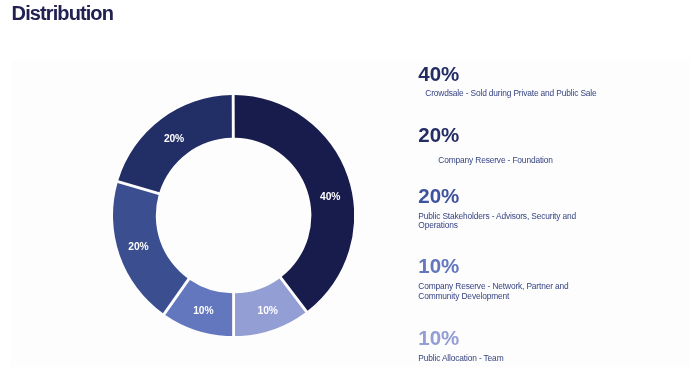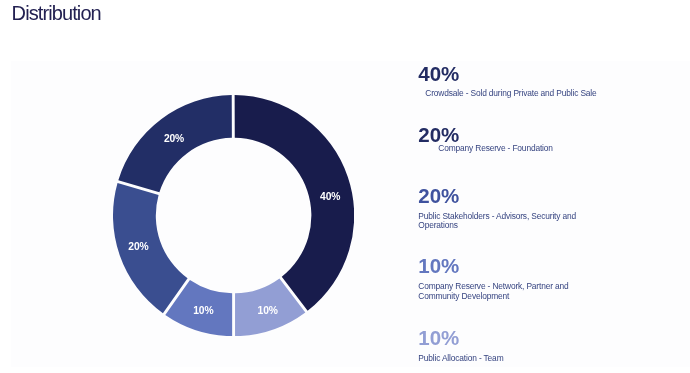--- a/index.html
+++ b/index.html
@@ -1,18 +1,18 @@
 <!DOCTYPE html>
 <html><head>
 <meta charset="utf-8">
 <style>
   html,body{margin:0;padding:0;}
   body{width:690px;height:373px;background:#ffffff;font-family:"Liberation Sans",sans-serif;overflow:hidden;}
   .page{position:relative;width:690px;height:373px;}
-  .title{position:absolute;left:11.6px;top:1.7px;font-size:20px;font-weight:normal;color:#232152;letter-spacing:-0.9px;}
+  .title{position:absolute;left:11.6px;top:1.7px;font-size:20px;font-weight:bold;color:#232152;letter-spacing:-0.9px;}
   .chart-panel{position:absolute;left:11px;top:61px;width:679px;height:306px;background:#fdfdfe;}
   .donut{position:absolute;transform:translateZ(0);left:112.9px;top:94.6px;width:241.2px;height:241.2px;}
   .legend{position:absolute;left:418.3px;top:0px;width:260px;height:373px;}
   .legend-item{position:absolute;left:0;width:260px;}
   .pct{position:absolute;transform:translateZ(0);left:0;top:0;font-size:20.5px;font-weight:bold;line-height:14.3px;letter-spacing:0px;}
   .desc{position:absolute;transform:translateZ(0);left:0;font-size:8.4px;color:#364480;line-height:9.6px;letter-spacing:-0.15px;width:178px;}
 </style>
 </head>
 <body>
 
@@ -33,21 +33,21 @@
         <text x="61.02" y="46.73" text-anchor="middle" fill="#ffffff" font-size="10.3" font-weight="bold" letter-spacing="-0.1" font-family="&quot;Liberation Sans&quot;,sans-serif">20%</text>
       </svg>
   </div>
   <div class="legend">
       <div class="legend-item" style="top: 0px;">
         <div class="pct" style="color: rgb(35, 44, 99); top: 66.6px;">40%</div>
         <div class="desc" style="top: 88.9px; padding-left: 7px;">Crowdsale - Sold during Private and Public Sale</div>
       </div>
       <div class="legend-item" style="top: 0px;">
         <div class="pct" style="color: rgb(35, 44, 99); top: 127.5px;">20%</div>
-        <div class="desc" style="top: 144px; padding-left: 20px;">Company Reserve - Foundation</div>
+        <div class="desc" style="top: 156px; padding-left: 20px;">Company Reserve - Foundation</div>
       </div>
       <div class="legend-item" style="top: 0px;">
         <div class="pct" style="color: rgb(63, 82, 158); top: 189.1px;">20%</div>
         <div class="desc" style="top: 211.9px;">Public Stakeholders - Advisors, Security and Operations</div>
       </div>
       <div class="legend-item" style="top: 0px;">
         <div class="pct" style="color: rgb(99, 119, 191); top: 259.4px;">10%</div>
         <div class="desc" style="top: 282px;">Company Reserve - Network, Partner and Community Development</div>
       </div>
       <div class="legend-item" style="top: 0px;">

